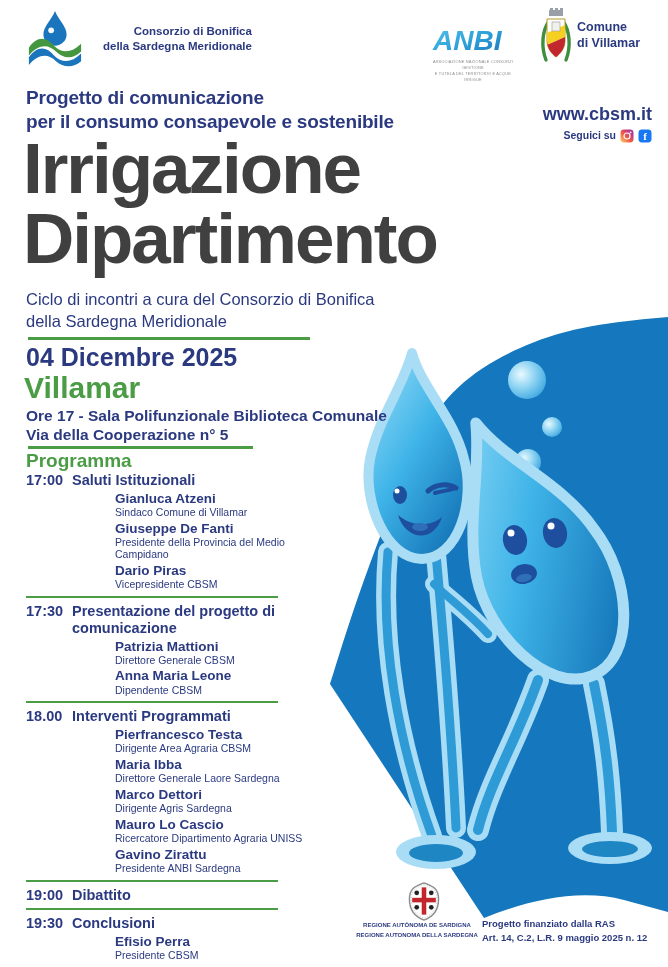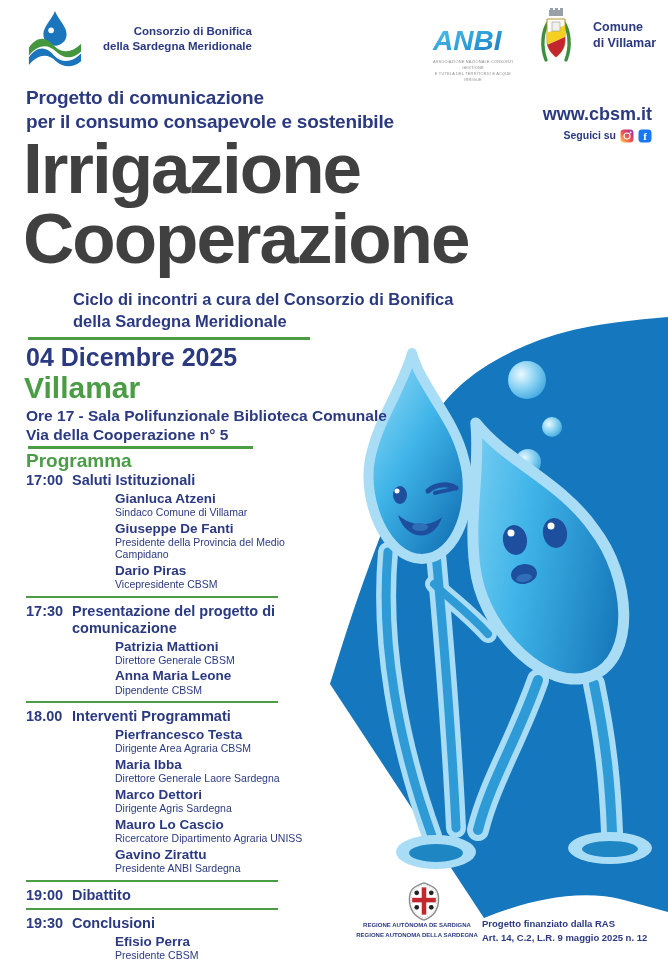--- a/index.html
+++ b/index.html
@@ -4,30 +4,30 @@
 <style>
   html,body{margin:0;padding:0;background:#e8e8e8;}
   .page{position:relative;width:668px;height:967px;background:#fff;overflow:hidden;
         font-family:"Liberation Sans",sans-serif;color:#2B3A80;margin:0 auto;}
   .abs{position:absolute;}
   
   .cbsm-brand{left:26px;top:10px;display:flex;align-items:center;gap:19px;z-index:3;text-align:right;}
   .cbsm-text{font-size:11.5px;font-weight:bold;line-height:1.3;}
   .anbi{left:430px;top:26px;width:86px;text-align:center;z-index:3;}
   .anbi-caption{font-size:3.9px;color:#8f8f8f;line-height:1.5;letter-spacing:.2px;margin-top:1px;}
-  .comune{left:539px;top:7px;display:flex;align-items:center;gap:20px;z-index:3;}
+  .comune{left:539px;top:7px;display:flex;align-items:center;gap:4px;z-index:3;}
   .comune-text{font-size:12.5px;font-weight:bold;line-height:1.25;}
   
   .intro{left:26px;top:86px;font-size:19px;font-weight:bold;line-height:1.28;letter-spacing:-.2px;z-index:3;}
   .website{right:16px;top:104px;font-size:18px;font-weight:bold;z-index:3;text-decoration:none;color:#2B3A80;}
   .seguici{right:16px;top:129px;display:flex;align-items:flex-start;gap:4px;font-size:10.5px;font-weight:bold;z-index:3;}
   .soc{width:14px;height:14px;display:block;}
   
   .big-title{left:23px;top:134px;font-size:71px;font-weight:bold;color:#404040;line-height:.98;letter-spacing:-2px;z-index:2;}
-  .subtitle{left:26px;top:289px;font-size:16.5px;font-weight:bold;line-height:1.32;z-index:2;margin-left:47px;}
+  .subtitle{left:26px;top:289px;font-size:16.5px;font-weight:normal;line-height:1.32;z-index:2;}
   .rule{position:absolute;background:#4A9C45;height:3px;z-index:2;}
   .date{left:26px;top:343px;font-size:25px;font-weight:bold;z-index:2;}
   .place{left:24px;top:371px;font-size:30px;font-weight:bold;color:#4A9C45;z-index:2;}
   .venue{left:26px;top:407px;font-size:15.5px;font-weight:bold;line-height:1.22;z-index:2;}
   .programma{left:26px;top:450px;font-size:19px;font-weight:bold;color:#4A9C45;z-index:2;}
   
   .program{left:26px;top:472px;width:304px;z-index:2;}
   .session{display:flex;}
   .time{width:46px;flex:none;font-weight:bold;font-size:14.5px;line-height:1.15;}
   .s-title{font-weight:bold;font-size:14.5px;line-height:1.15;}
@@ -120,21 +120,21 @@
       <circle cx="10.6" cy="3.4" r="0.9" fill="#fff"></circle>
     </svg>
     <svg class="soc" viewBox="0 0 14 14">
       <rect x="0.5" y="0.5" width="13" height="13" rx="3.4" fill="#1877F2"></rect>
       <text x="7" y="11.4" text-anchor="middle" font-family="Liberation Serif, serif" font-weight="bold" font-size="11" fill="#fff">f</text>
     </svg>
   </div>
 
   <div class="abs big-title">
     <div>Irrigazione</div>
-    <div>Cooperazione</div>
+    <div>Dipartimento</div>
   </div>
 
   <div class="abs subtitle">
     <div>Ciclo di incontri a cura del Consorzio di Bonifica</div>
     <div>della Sardegna Meridionale</div>
   </div>
 
   <div class="rule" style="left:28px;top:337px;width:282px;"></div>
 
   <div class="abs date">04 Dicembre 2025</div>

